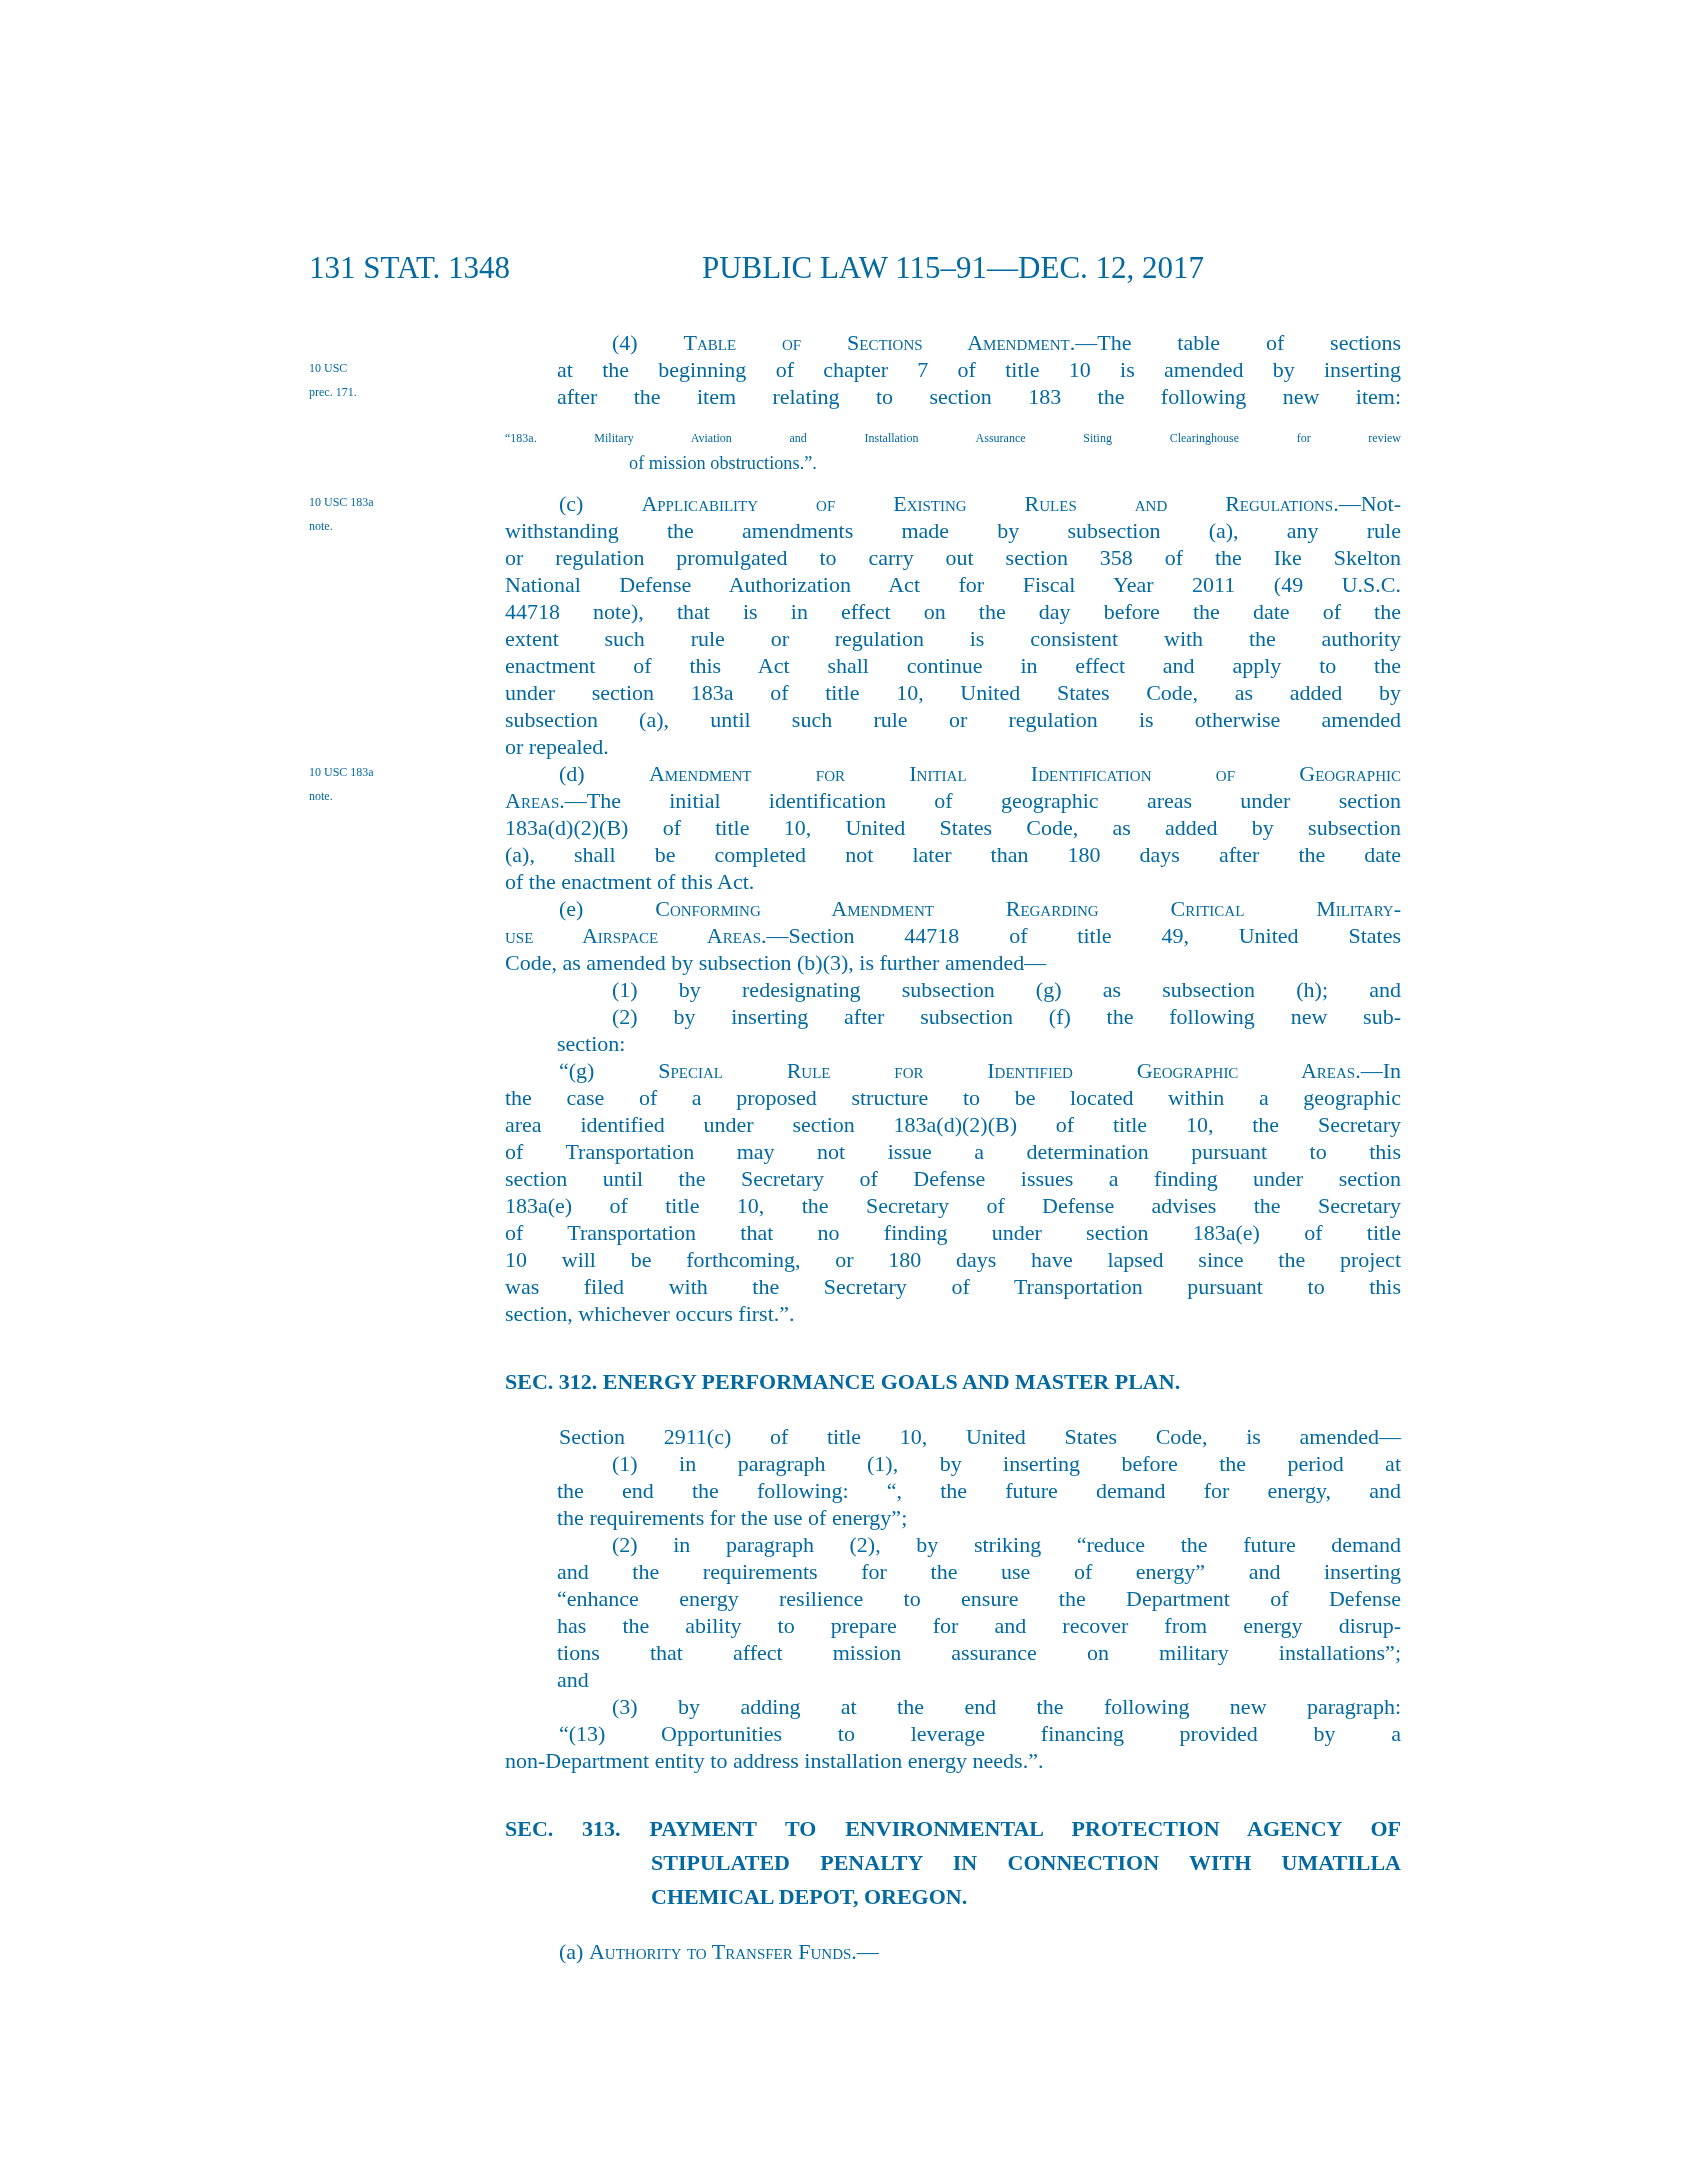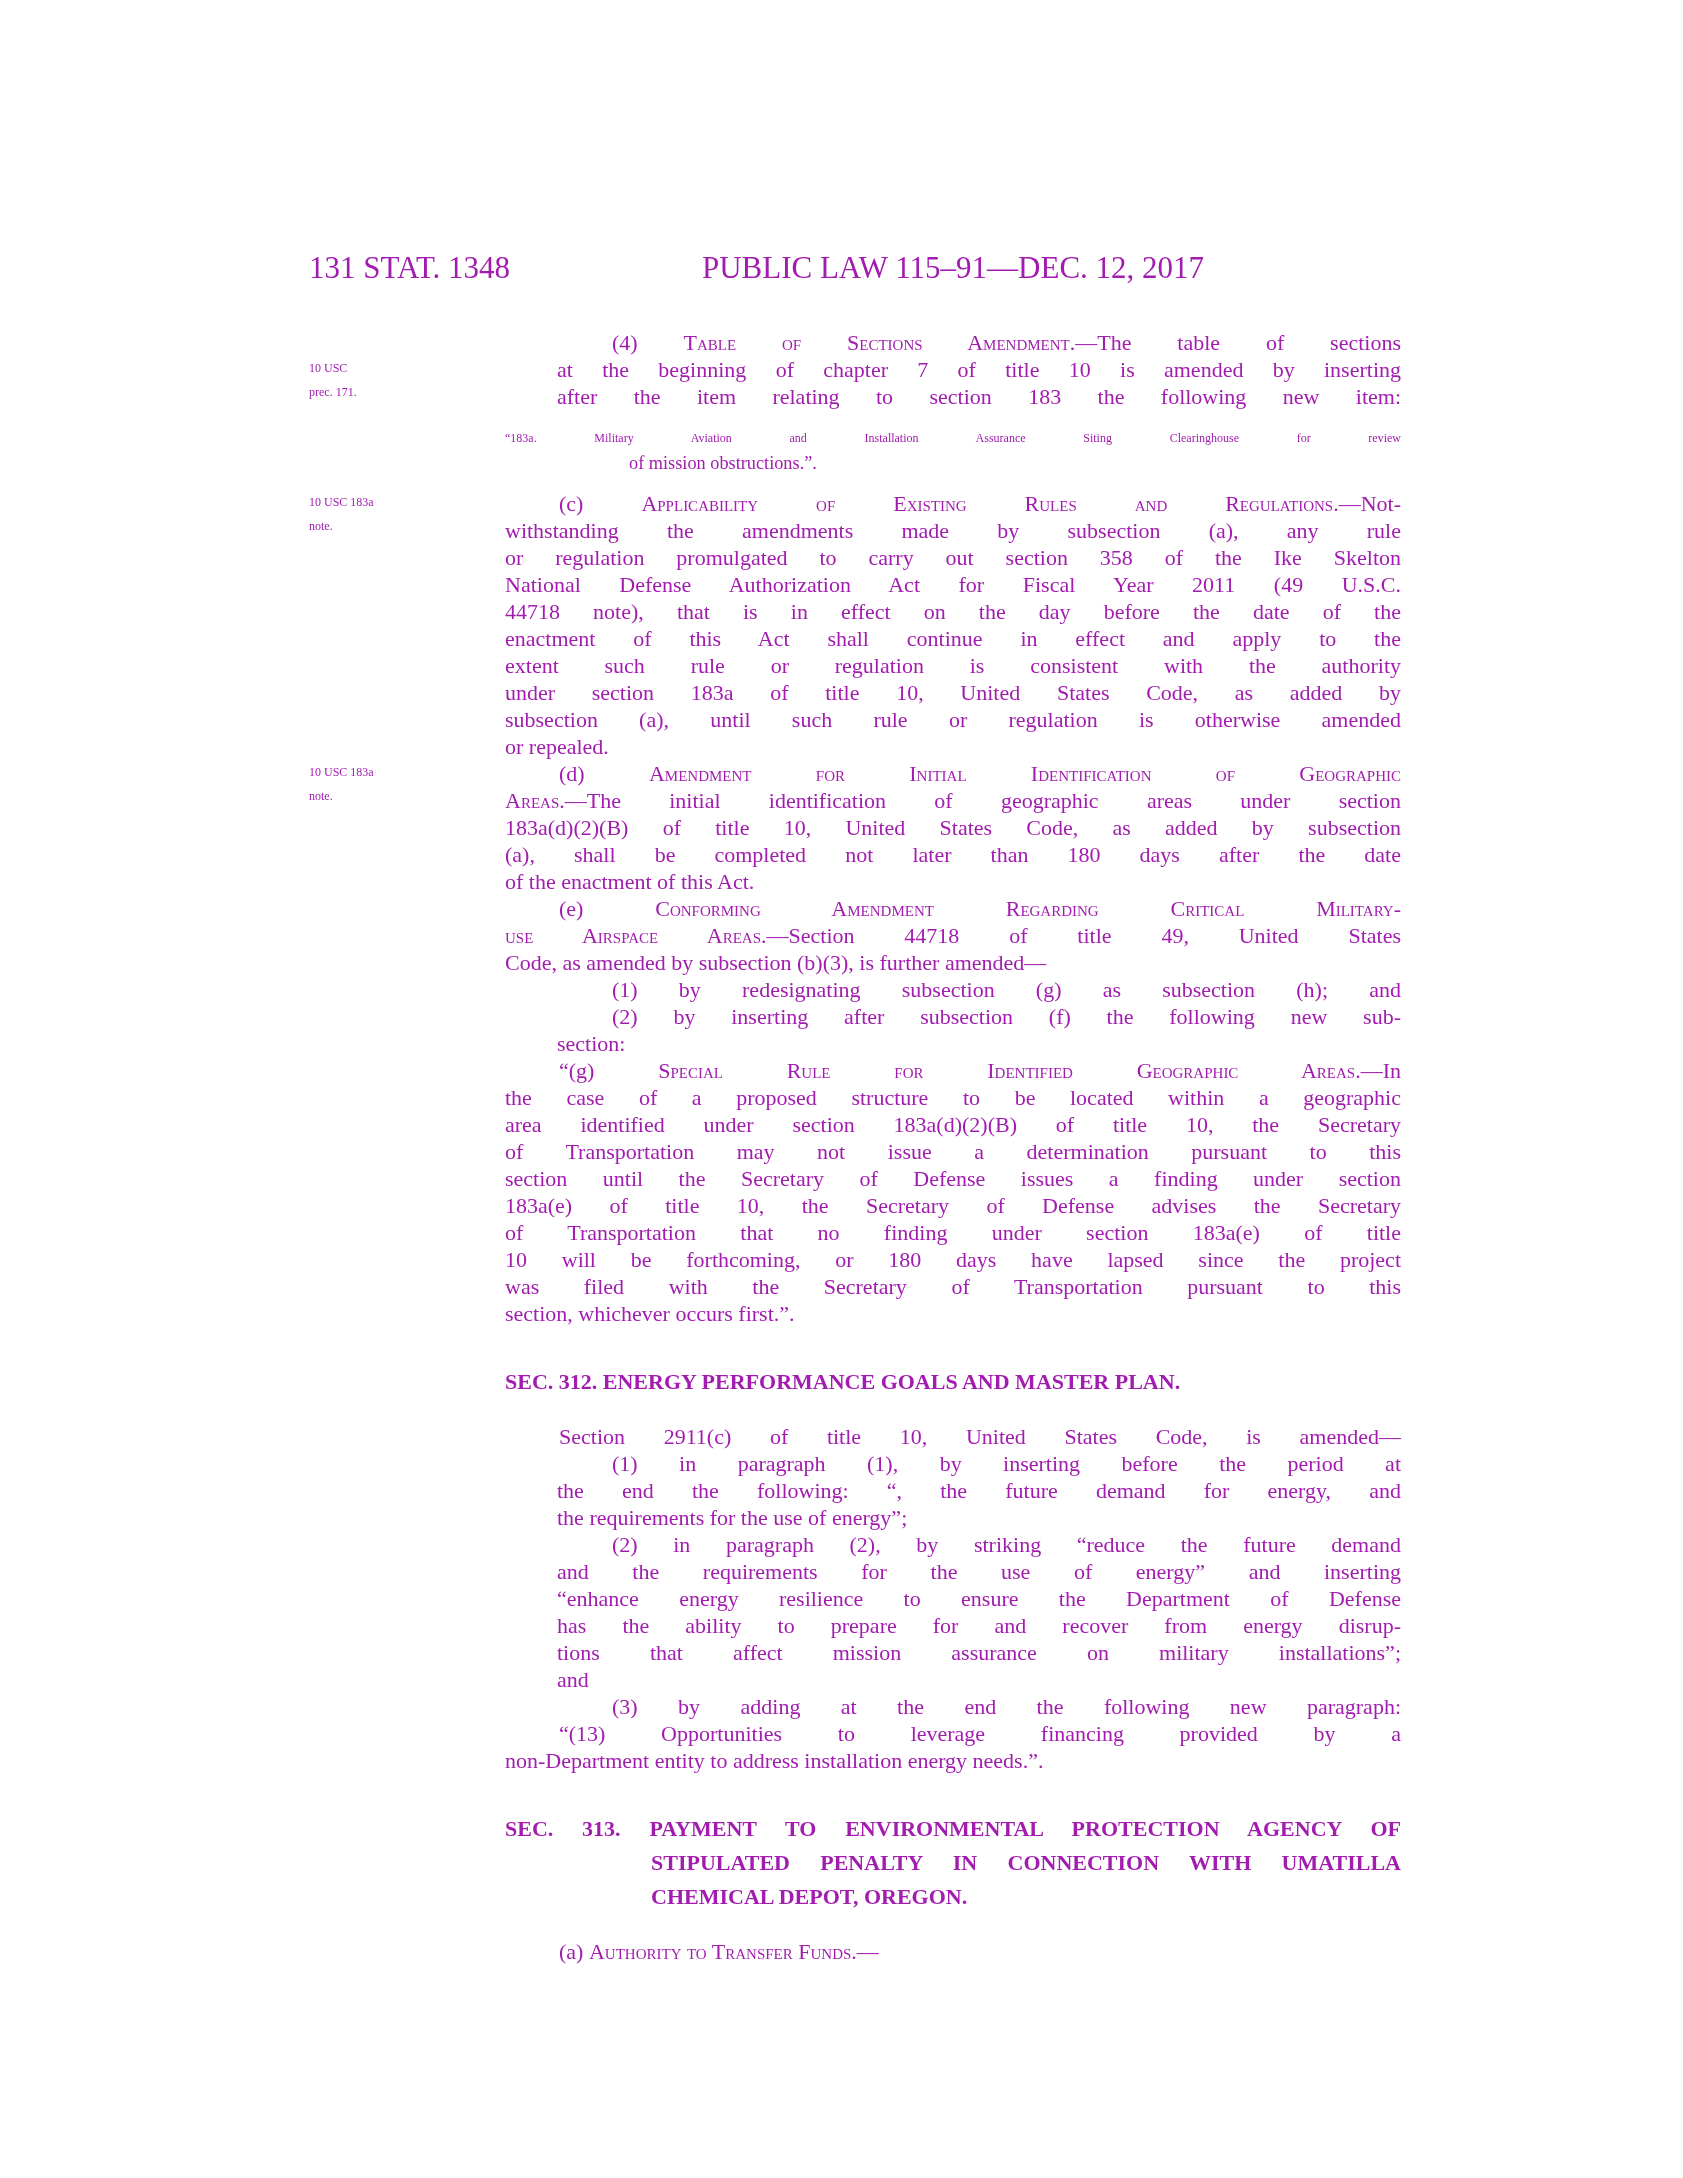--- a/index.html
+++ b/index.html
@@ -1,20 +1,20 @@
 <!DOCTYPE html>
 <html><head>
 <meta charset="utf-8">
 <style>
   html,body { margin:0; padding:0; background:#e8e8e8; }
   .page {
     position:relative;
     width:1683px; height:2178px;
     background:#ffffff;
-    color:#a21caf;
+    color:#0369a1;
     font-family:"Liberation Serif","DejaVu Serif",serif;
     overflow:hidden;
   }
   .header-row { position:absolute; top:252px; left:0; width:1683px; height:34px; }
   .stat-number {
     position:absolute; left:309px; top:0;
     font-size:31px; line-height:32px; white-space:nowrap;
   }
   .law-title {
     position:absolute; left:505px; top:0; width:896px;
@@ -70,22 +70,22 @@
       <div class="blk para">
         <div class="margin-note" style="top: 0px;">
           <div>10 USC 183a</div>
           <div>note.</div>
         </div>
         <div class="line s1 j"><span>(c) </span><span class="sc">Applicability of Existing Rules and Regulations</span><span>.—Not-</span></div>
         <div class="line b j"><span>withstanding the amendments made by subsection (a), any rule</span></div>
         <div class="line b j"><span>or regulation promulgated to carry out section 358 of the Ike Skelton</span></div>
         <div class="line b j"><span>National Defense Authorization Act for Fiscal Year 2011 (49 U.S.C.</span></div>
         <div class="line b j"><span>44718 note), that is in effect on the day before the date of the</span></div>
+        <div class="line b j"><span>extent such rule or regulation is consistent with the authority</span></div>
         <div class="line b j"><span>enactment of this Act shall continue in effect and apply to the</span></div>
-        <div class="line b j"><span>extent such rule or regulation is consistent with the authority</span></div>
         <div class="line b j"><span>under section 183a of title 10, United States Code, as added by</span></div>
         <div class="line b j"><span>subsection (a), until such rule or regulation is otherwise amended</span></div>
         <div class="line b"><span>or repealed.</span></div>
       </div>
       <div class="blk para">
         <div class="margin-note" style="top: 0px;">
           <div>10 USC 183a</div>
           <div>note.</div>
         </div>
         <div class="line s1 j"><span>(d) </span><span class="sc">Amendment for Initial Identification of Geographic</span></div>

